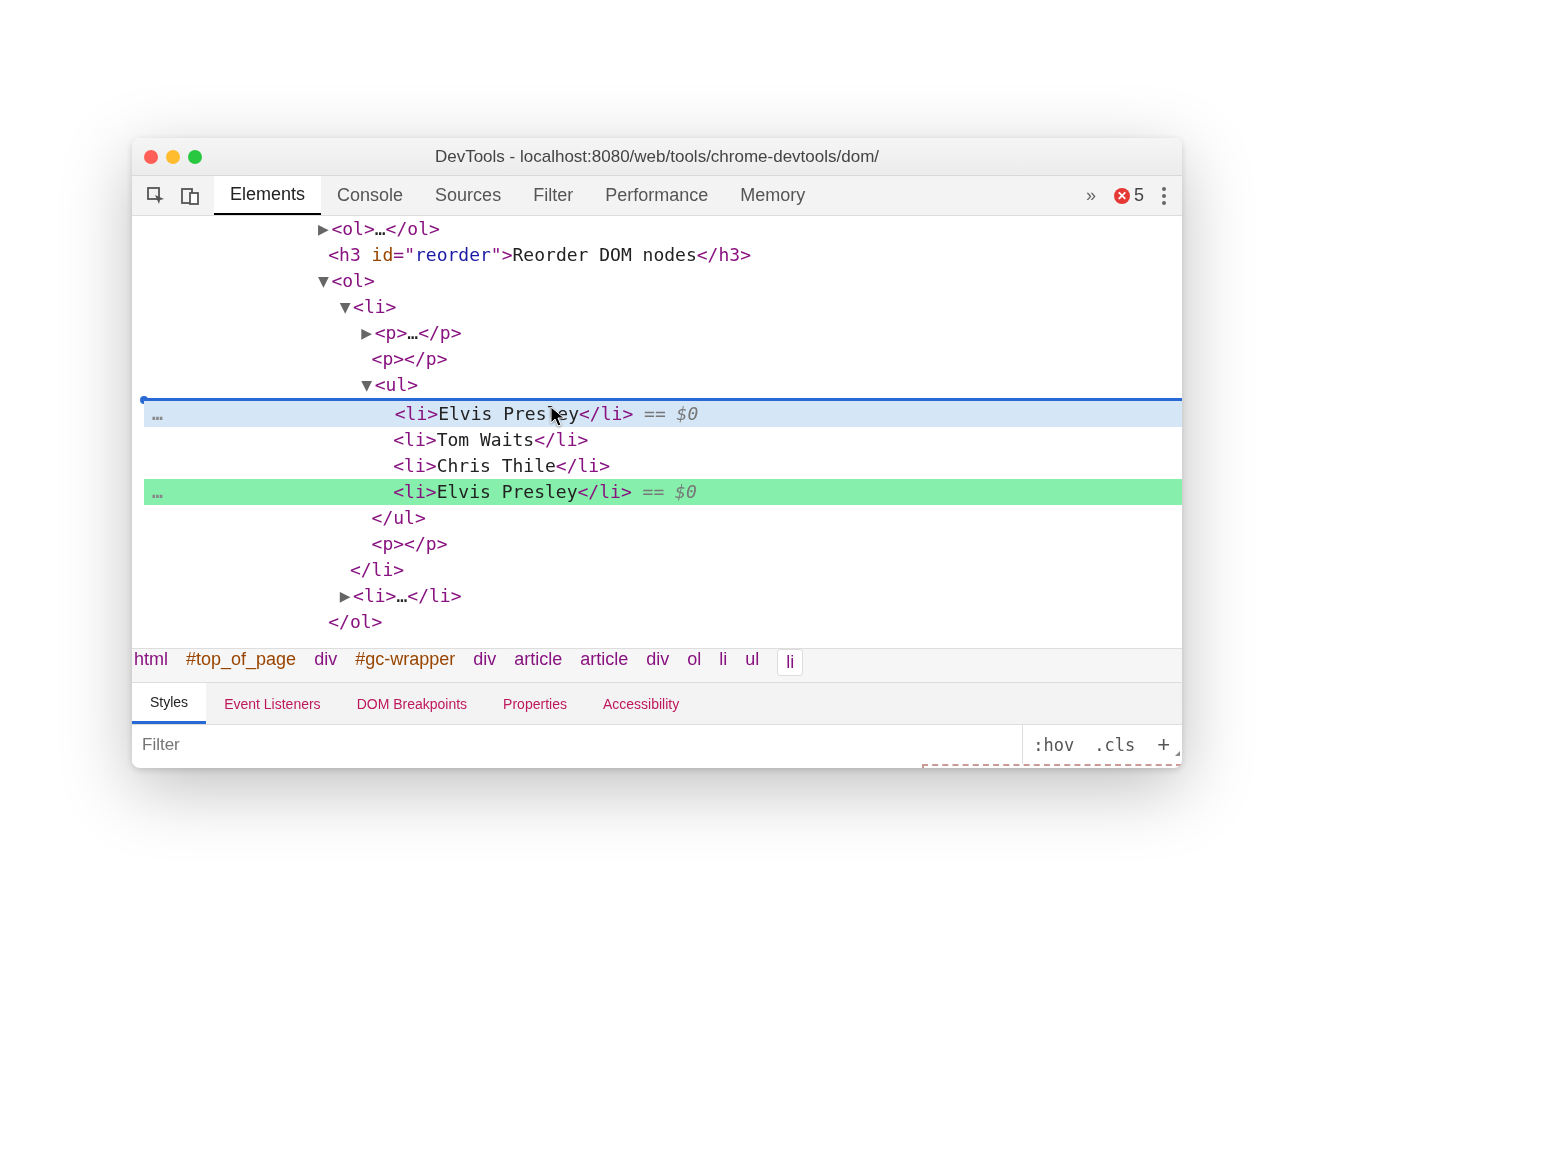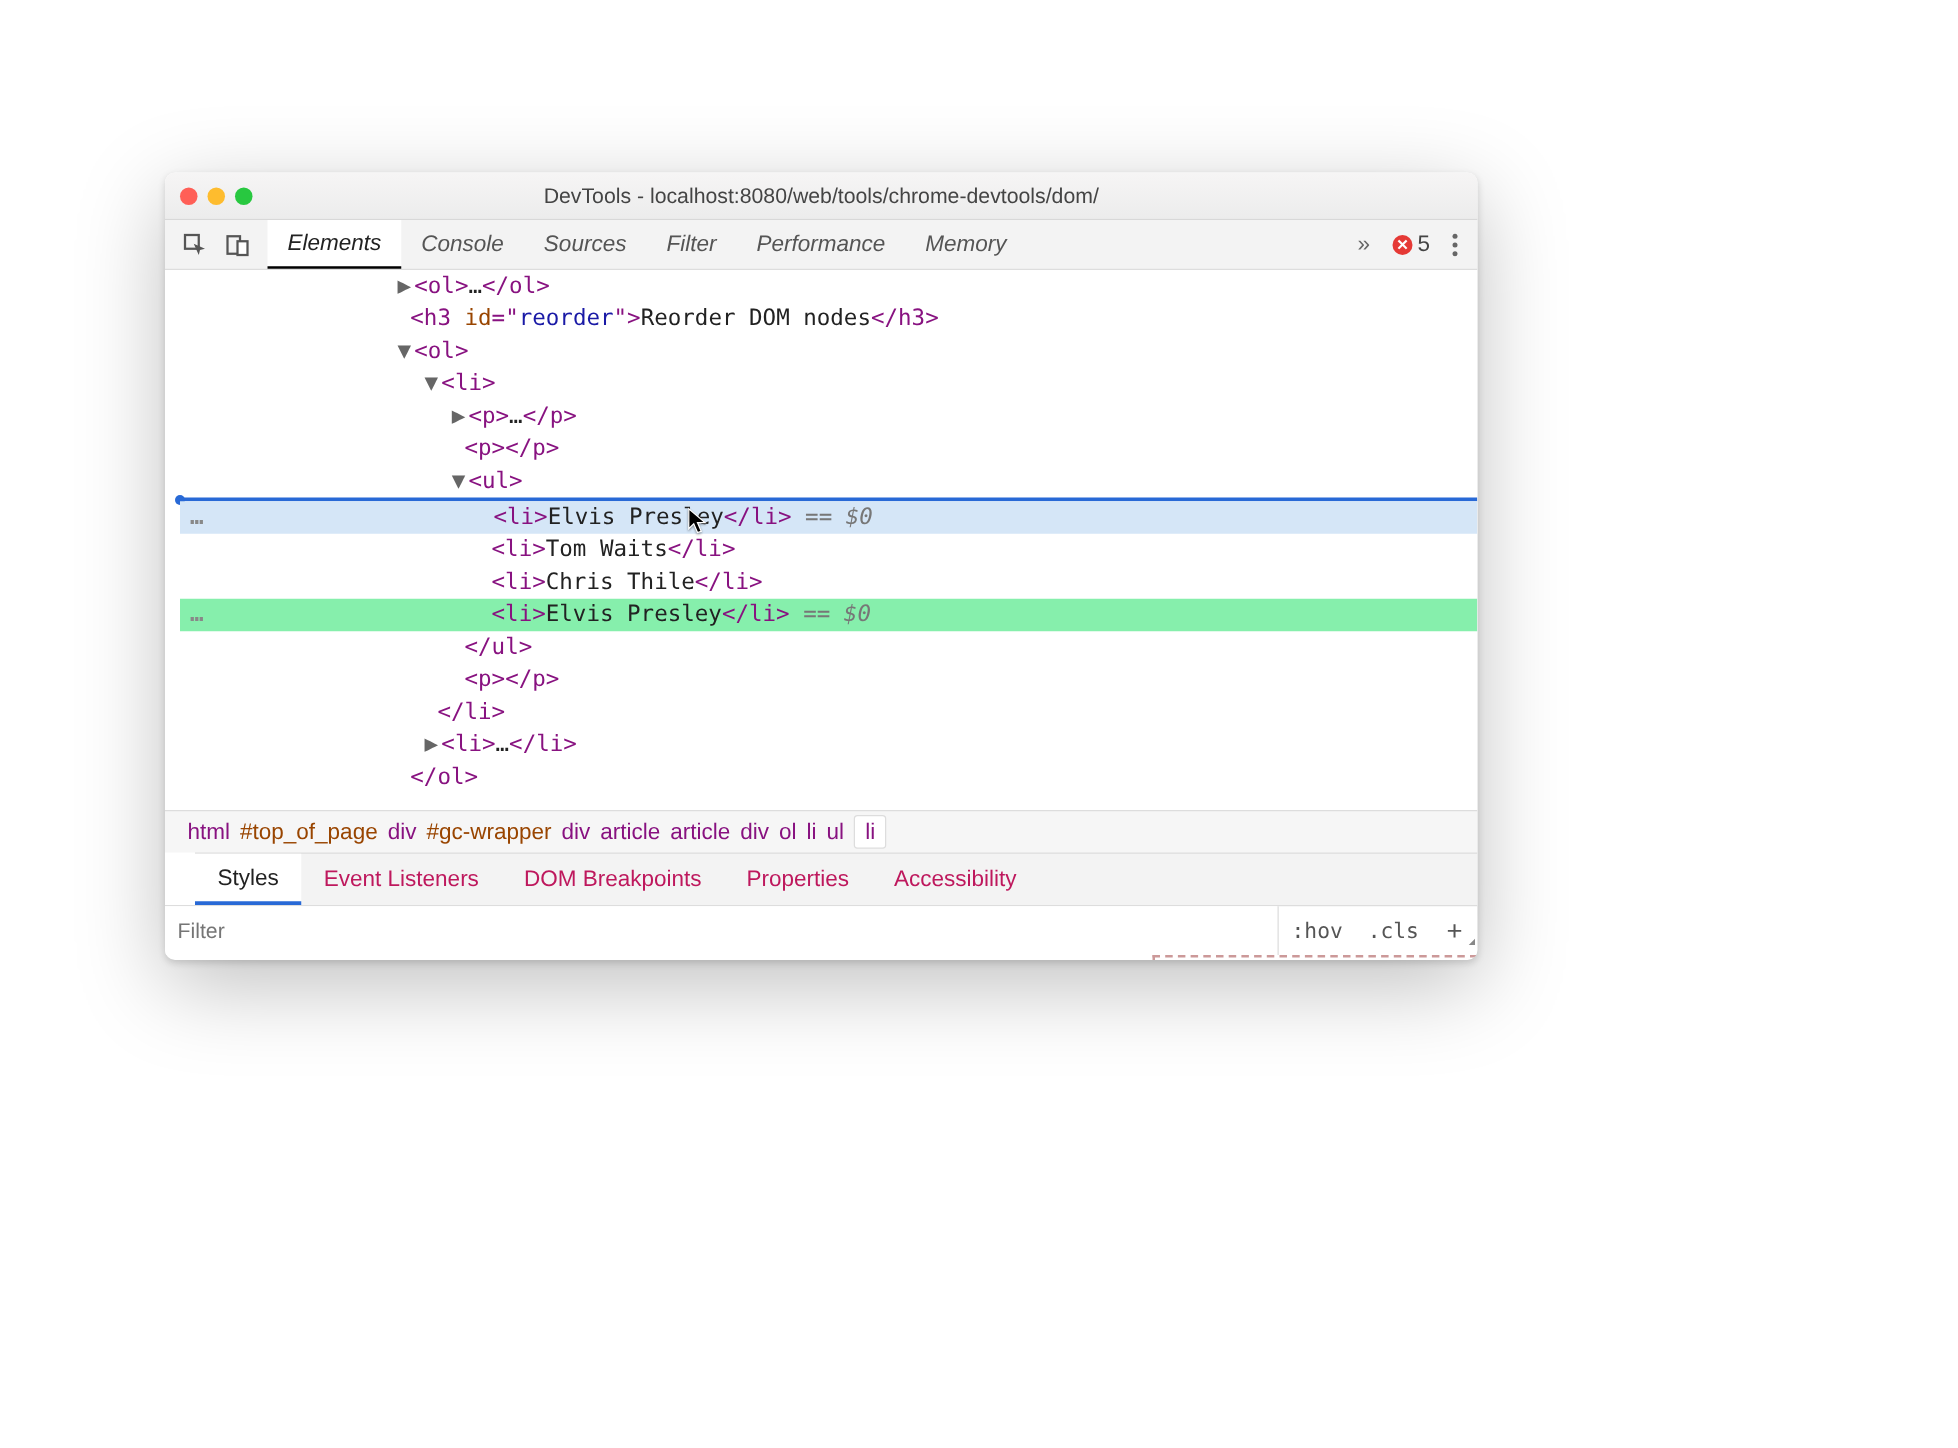--- a/index.html
+++ b/index.html
@@ -44,21 +44,21 @@
     height: 40px;
     border-bottom: 1px solid #ddd;
     display: flex;
     align-items: center;
     background: #f3f3f3;
     font-size: 18px;
   }
   .toolbar .icons { display: flex; gap: 14px; padding: 0 14px; align-items: center; }
   .toolbar .tabs { display: flex; align-items: stretch; height: 100%; }
   .toolbar .tab {
-    padding: 0 16px; display: flex; align-items: center; color: #555; cursor: pointer; font-style: italic;
+    padding: 0 16px; display: flex; align-items: center; color: #555; cursor: pointer;
   }
   .toolbar .tab.active { color: #222; background: #fff; border-bottom: 2px solid #000; }
   .toolbar .right { margin-left: auto; display: flex; align-items: center; gap: 12px; padding-right: 10px; }
   .chev { color: #666; font-size:18px; padding:0 6px;}
   .err-badge { display:flex; align-items:center; gap:4px; color:#444; }
   .err-badge .circ { width:16px; height:16px; border-radius:50%; background:#e53935; color:#fff; font-size:12px; display:flex; align-items:center; justify-content:center; font-weight:bold;}
   .kebab { width:16px; display:flex; flex-direction:column; gap:3px; align-items:center;}
   .kebab span { width:4px; height:4px; background:#666; border-radius:50%; }
   .inspect-icon svg, .device-icon svg { display:block; }
 
@@ -94,38 +94,37 @@
   .cursor {
     position:absolute;
     width:18px; height:18px;
     pointer-events:none;
   }
   .cursor svg { filter: drop-shadow(0 1px 1px rgba(0,0,0,0.4)); }
 
   .breadcrumb {
     border-top: 1px solid #ddd;
     height: 34px;
-    display: flex; align-items: center;
-    padding: 0 18px;
-    gap: 8px;
+    display: flex; align-items: flex-start;
+    padding: 0 2px;
+    gap: 18px;
     font-size: 18px;
     background: #f6f6f6;
     overflow:hidden;
   }
   .crumb { color: #881280; cursor:pointer; white-space:nowrap; }
   .crumb.id { color:#994500; }
   .crumb.sel { background:#fff; padding:2px 8px; border:1px solid #ddd; border-radius:3px; }
 
   .subpanel-tabs {
     border-top: 1px solid #ddd;
     height: 42px;
     display: flex; align-items:center;
     background:#f3f3f3;
-    font-size:18px;
-    margin-left:24px;
+    font-size:14px;
   }
   .sub-tab { padding:0 18px; color:#be185d; height:100%; display:flex; align-items:center; cursor:pointer;}
   .sub-tab.active { color:#222; border-bottom:3px solid #2869d6; background:#fff;}
   .filter-row {
     border-top:1px solid #ddd;
     height:40px;
     display:flex;
     font-size:17px;
   }
   .filter-input {

